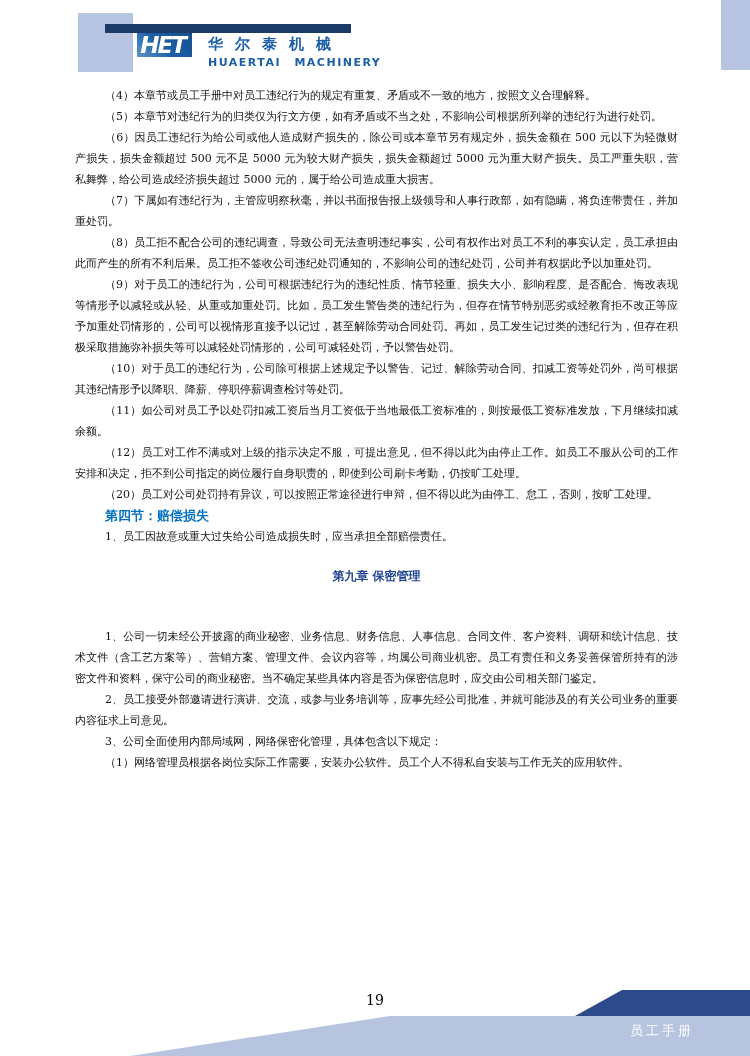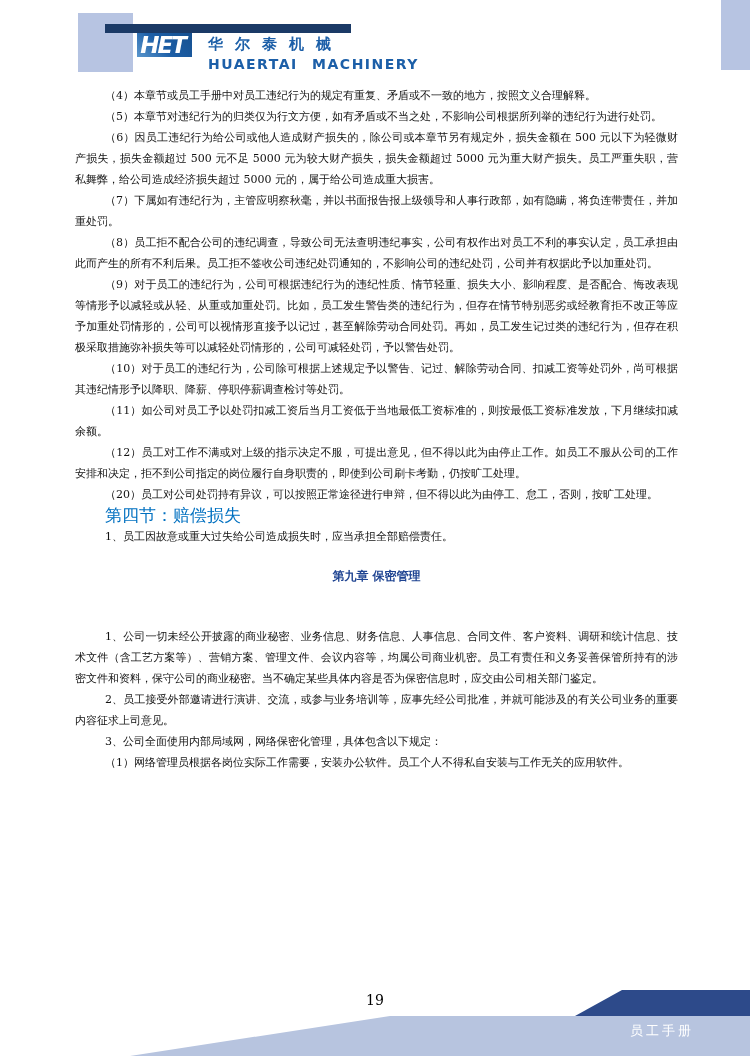--- a/index.html
+++ b/index.html
@@ -24,33 +24,33 @@
     transform:translateX(-2px);
   }
   .company-cn{
     position:absolute;left:208px;top:36px;color:#1c5fa8;
     font-family:"DejaVu Sans","Liberation Sans",sans-serif;
     font-weight:bold;font-size:15px;letter-spacing:12px;line-height:1.1;white-space:nowrap;
   }
   .company-en{
     position:absolute;left:208px;top:56px;color:#1c5fa8;
     font-family:"DejaVu Sans","Liberation Sans",sans-serif;
-    font-weight:bold;font-size:14px;letter-spacing:1.5px;word-spacing:8px;white-space:nowrap;
+    font-weight:bold;font-size:11px;letter-spacing:1.5px;word-spacing:8px;white-space:nowrap;
   }
 
   
   .content{position:absolute;left:75px;top:85px;width:603px;height:898px;overflow:hidden;}
   .para{
     margin:0;font-size:11px;line-height:21px;text-align:justify;text-indent:30px;
     color:#121212;
   }
   .section-title{
-    color:#0070c0;font-weight:normal;
+    color:#0070c0;font-weight:bold;
     font-family:"DejaVu Sans","Liberation Sans",sans-serif;
-    font-size:17px;line-height:21px;text-indent:30px;margin:0;
+    font-size:13px;line-height:21px;text-indent:30px;margin:0;
   }
   .chapter-title{
     text-align:center;color:#1e4391;font-weight:bold;
     font-family:"DejaVu Sans","Liberation Sans",sans-serif;
     font-size:12px;line-height:26px;margin:16px 0 37px 0;
   }
 
   
   .page-number{
     position:absolute;top:992px;left:0;width:750px;text-align:center;

